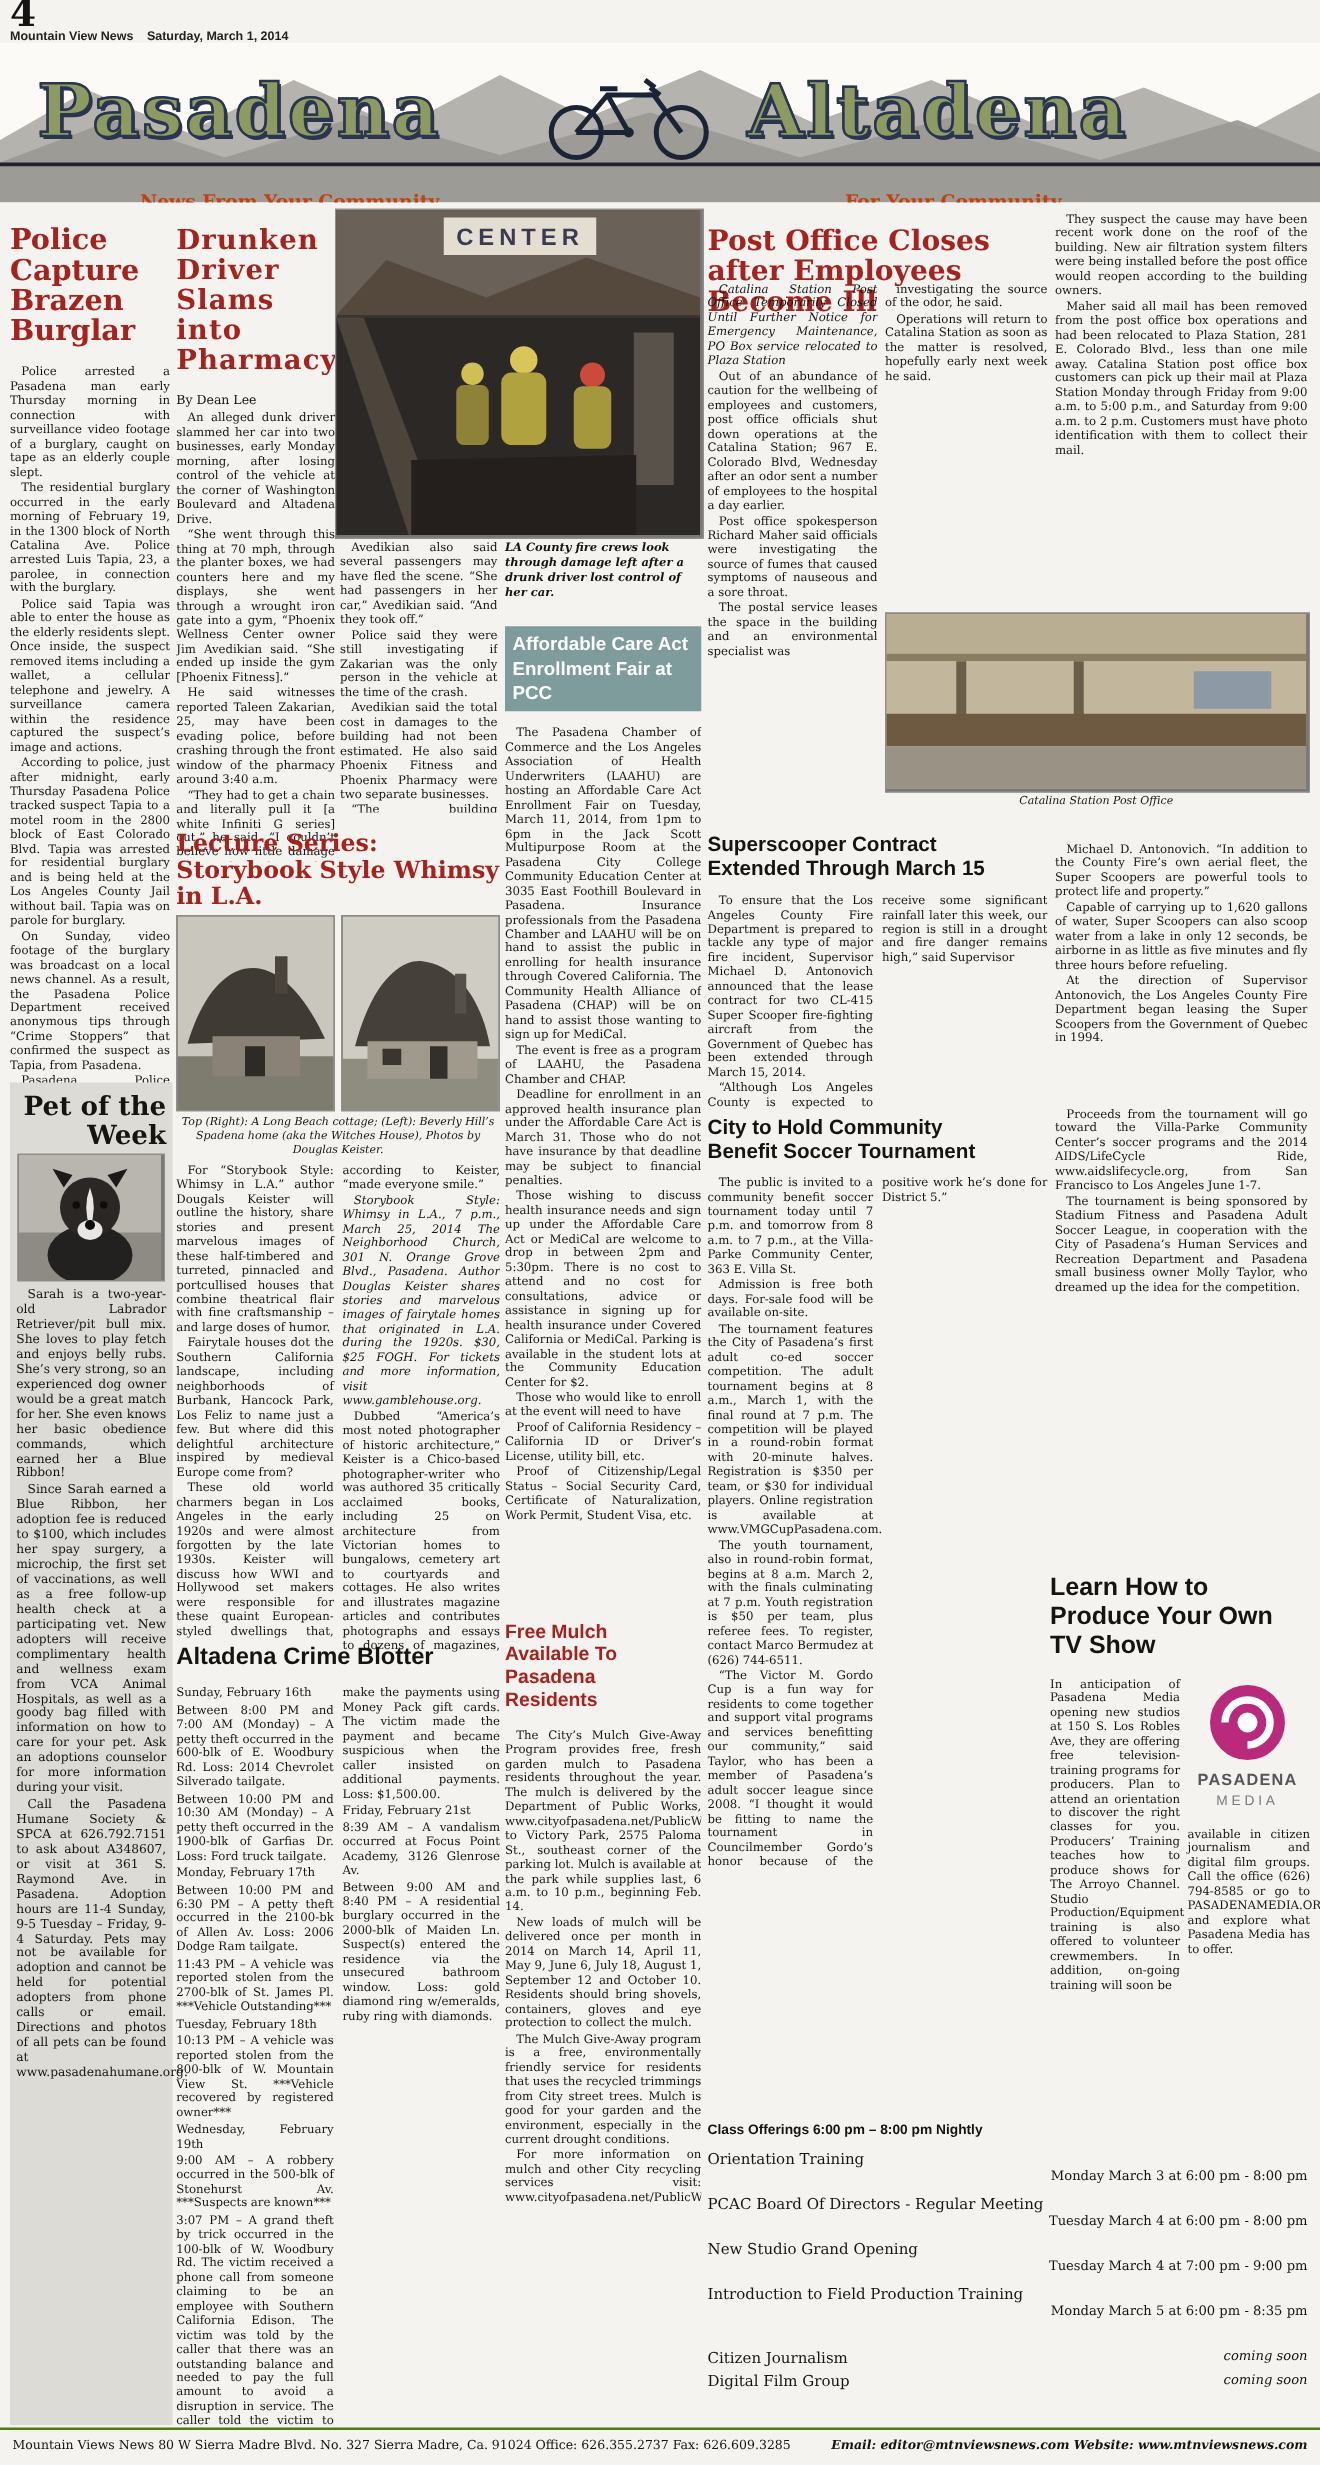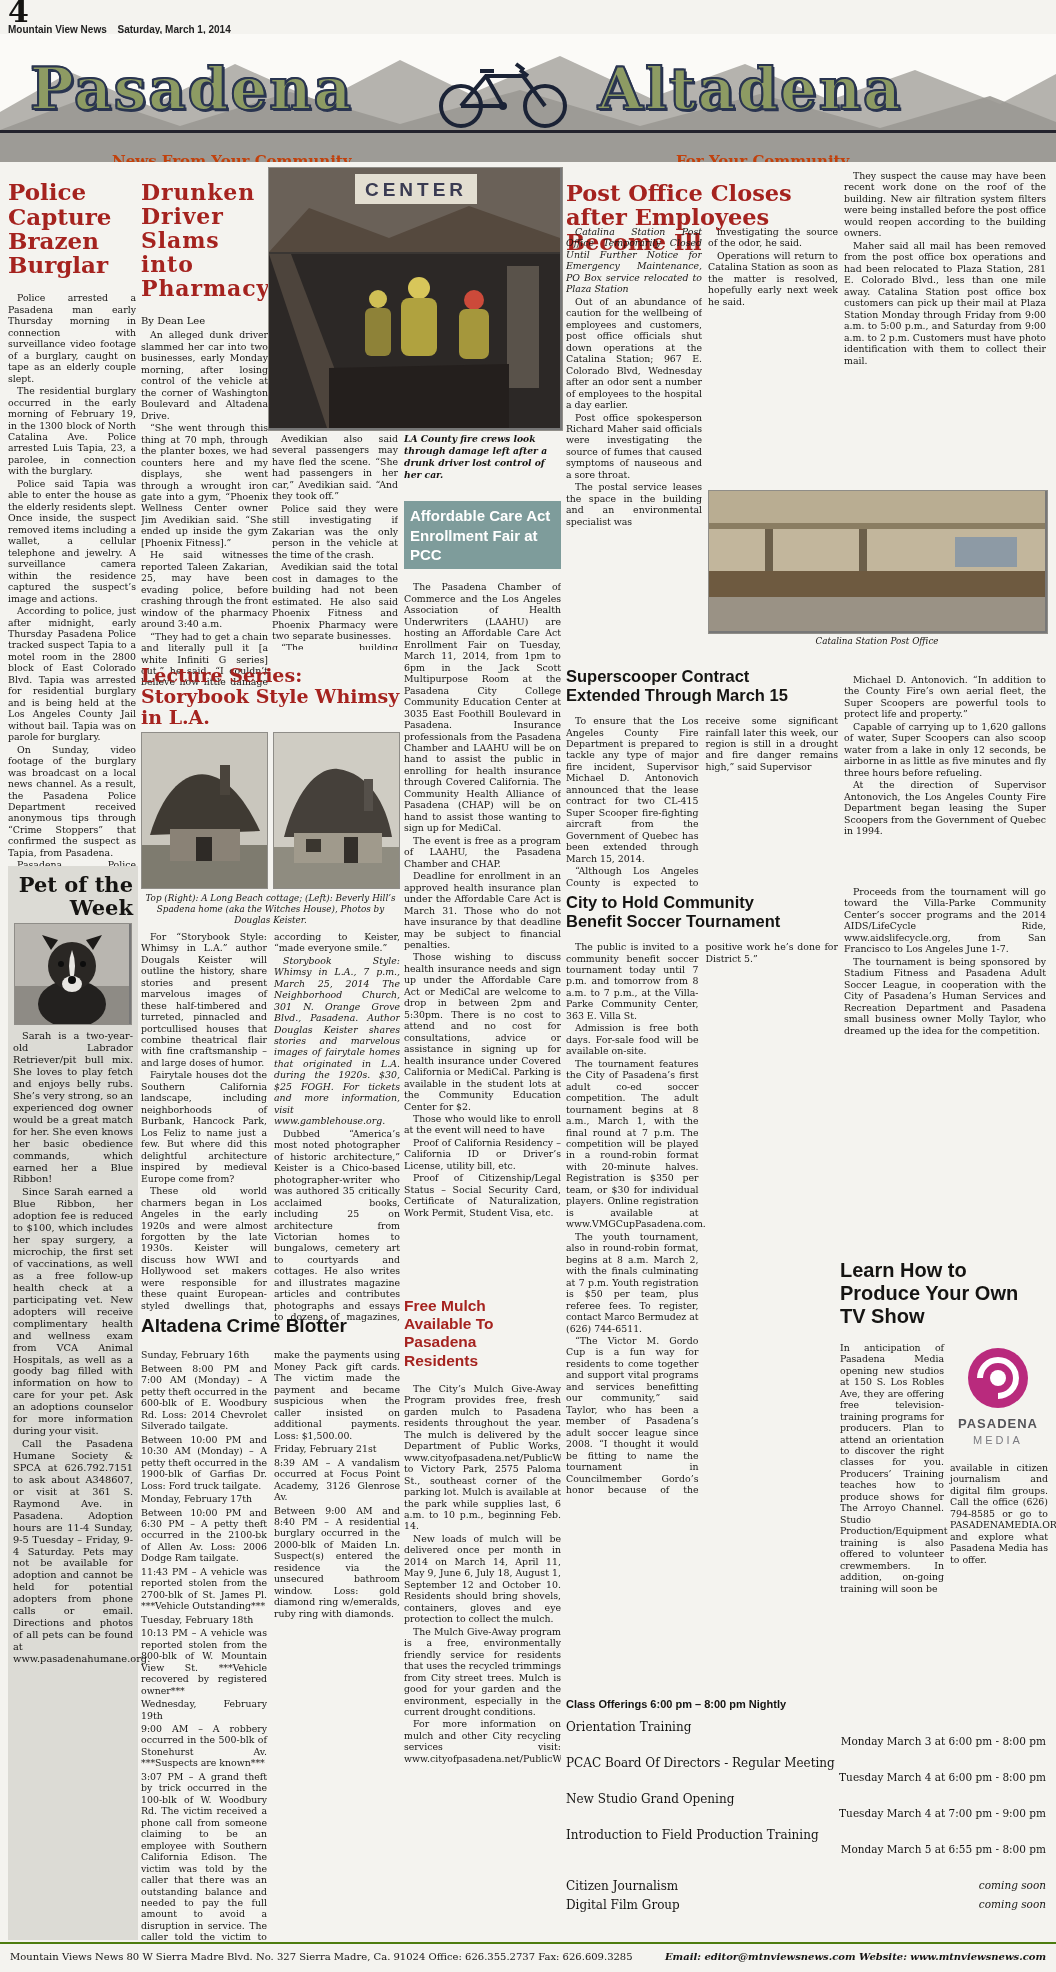--- a/index.html
+++ b/index.html
@@ -383,21 +383,21 @@
       <div class="sched-row">
         <div class="sched-label">PCAC Board Of Directors - Regular Meeting</div>
         <div class="sched-time">Tuesday March 4 at 6:00 pm - 8:00 pm</div>
       </div>
       <div class="sched-row">
         <div class="sched-label">New Studio Grand Opening</div>
         <div class="sched-time">Tuesday March 4 at 7:00 pm - 9:00 pm</div>
       </div>
       <div class="sched-row">
         <div class="sched-label">Introduction to Field Production Training</div>
-        <div class="sched-time">Monday March 5 at 6:55 pm - 8:00 pm</div>
+        <div class="sched-time">Monday March 5 at 6:00 pm - 8:35 pm</div>
       </div>
     </div>
   <div class="coming">
       <div class="sched-row">
         <div class="sched-label">Citizen Journalism</div>
         <div class="sched-time">coming soon</div>
       </div>
       <div class="sched-row">
         <div class="sched-label">Digital Film Group</div>
         <div class="sched-time">coming soon</div>

